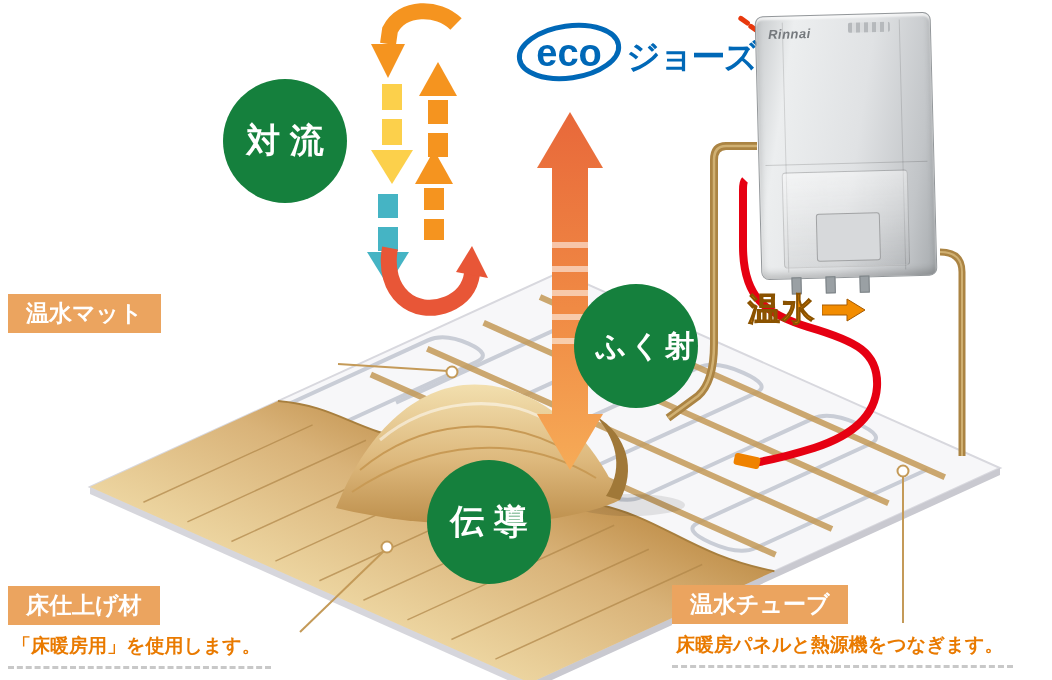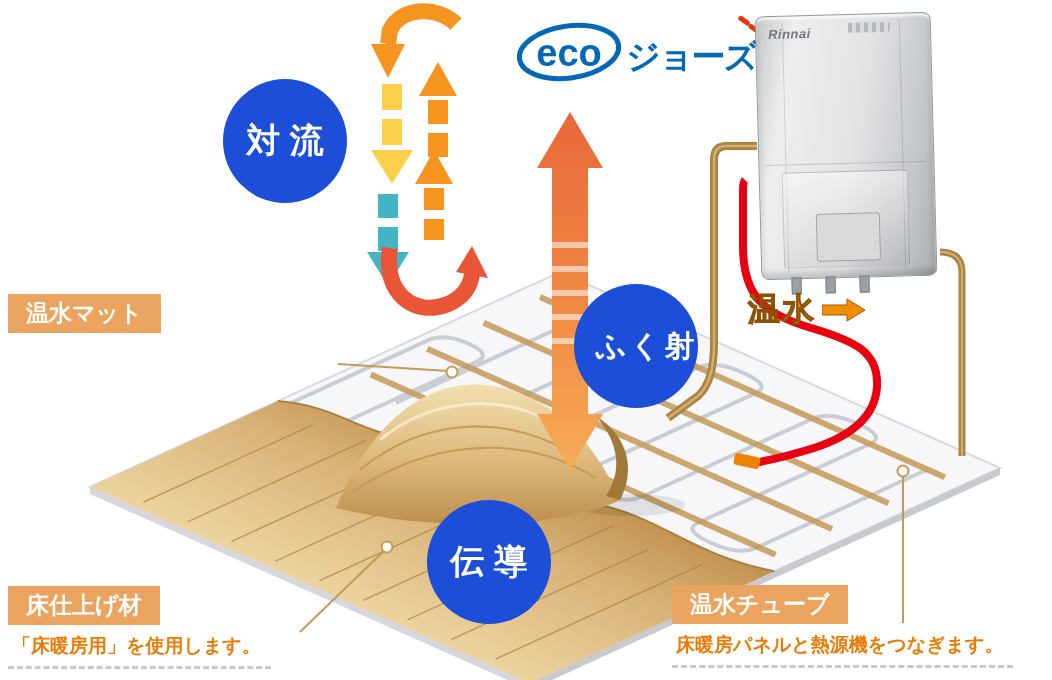--- a/index.html
+++ b/index.html
@@ -3,25 +3,25 @@
 <meta charset="utf-8">
 <style>
   * { margin:0; padding:0; box-sizing:border-box; }
   html,body { background:#fff; }
   body { font-family:"Liberation Sans","DejaVu Sans",sans-serif; }
   .stage { position:relative; width:1052px; height:680px; background:#fff; overflow:hidden; }
   .art { position:absolute; left:0; top:0; }
 
   
   .circle { position:absolute; width:124px; height:124px; border-radius:50%;
-            background:#1d4ed8; color:#fff; display:flex; align-items:center;
+            background:#15803d; color:#fff; display:flex; align-items:center;
             justify-content:center; font-weight:bold; font-size:34px; }
   .circle.convection { left:223px; top:79px; }
   .circle.radiation  { left:574px; top:284px; font-size:30px;justify-content:flex-end; }
-  .circle.conduction { left:427px; top:500px; }
+  .circle.conduction { left:427px; top:460px; }
   .circle-label { letter-spacing:.28em; margin-left:.28em; white-space:nowrap; }
   .circle.radiation .circle-label { letter-spacing:.12em; margin-left:.12em; }
 
   
   .callout { position:absolute; }
   .callout .hd { display:table; background:#eba45f; color:#fff; font-weight:bold;
                  font-size:23px; padding:4px 18px; white-space:nowrap; }
   .callout .bd { display:table; background:#fff; color:#e97a00; font-size:19px;
                  font-weight:bold; padding:8px 10px 7px 4px; white-space:nowrap;
                  border-bottom:3px dashed #c8c8c8; }

